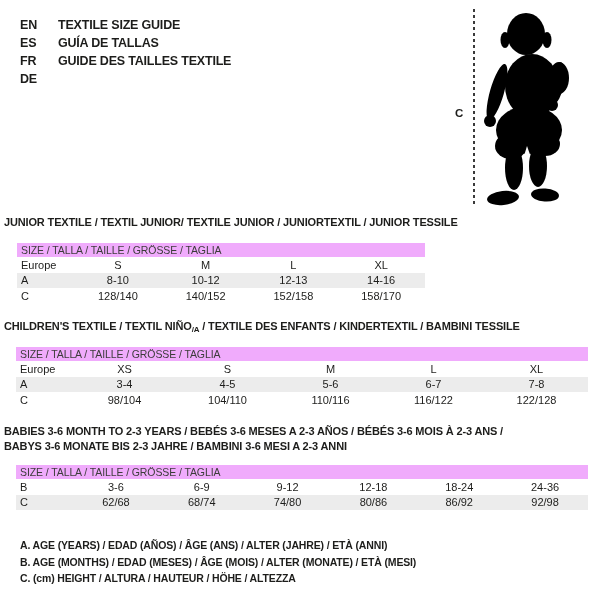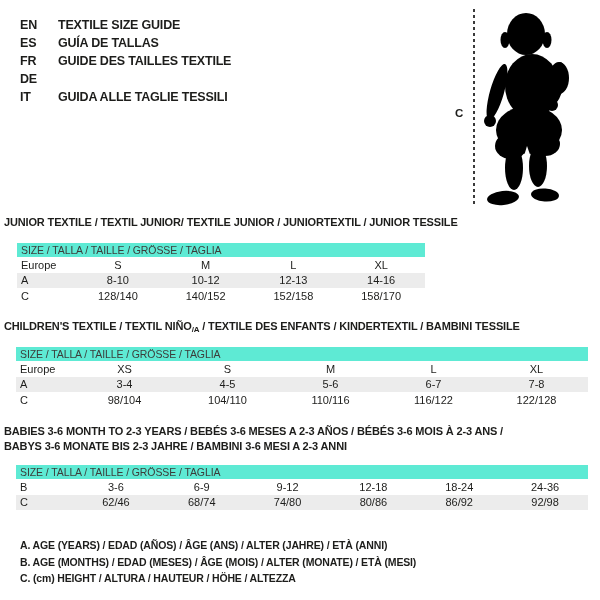--- a/index.html
+++ b/index.html
@@ -20,21 +20,21 @@
   .sec-title{position:absolute;left:4px;font-weight:bold;font-size:11px;letter-spacing:-0.15px;white-space:nowrap;}
   .t-sub{font-size:8px;vertical-align:-2px;}
   #sec1-title{top:216px;}
   #sec2-title{top:320px;}
   #sec3-title{top:424px;line-height:14.5px;}
   
   .tbl{position:absolute;}
   #tbl1{top:243px;left:17px;width:408px;}
   #tbl2{top:347px;left:16px;width:572px;}
   #tbl3{top:465px;left:16px;width:572px;}
-  .band{height:14px;display:flex;align-items:center;background:#5eead4;color:#3c3c3a;
+  .band{height:14px;display:flex;align-items:center;background:#f0abfc;color:#3c3c3a;
     font-size:10.5px;padding-left:4px;letter-spacing:-0.1px;}
   .trow{display:flex;align-items:center;height:15.5px;font-size:11px;}
   .trow.alt{background:#ececec;}
   .lbl{width:53px;padding-left:4px;}
   .cell{flex:1;text-align:center;}
   
   .notes{position:absolute;left:20px;top:537px;font-weight:bold;font-size:10.5px;line-height:16.5px;letter-spacing:-0.15px;}
 </style>
 </head>
 <body>
@@ -49,24 +49,20 @@
     <div class="lang-row">
       <span class="lang-code">ES</span>
       <span class="lang-label">GUÍA DE TALLAS</span>
     </div>
     <div class="lang-row">
       <span class="lang-code">FR</span>
       <span class="lang-label">GUIDE DES TAILLES TEXTILE</span>
     </div>
     <div class="lang-row">
       <span class="lang-code">DE</span>
-    </div>
-    <div class="lang-row">
-      <span class="lang-code">IT</span>
-      <span class="lang-label">GUIDA ALLE TAGLIE TESSILI</span>
     </div>
   </div>
 
   <div class="dash-line"></div>
   <div class="figure-label">C</div>
   <svg class="baby-svg" width="96" height="200" viewBox="0 0 96 200">
     <g fill="#000000">
 
       <ellipse cx="51" cy="78" rx="27" ry="32"></ellipse>
       <ellipse cx="78" cy="70" rx="10" ry="16"></ellipse>
@@ -160,21 +156,21 @@
       <span class="lbl">B</span>
       <span class="cell">3-6</span>
       <span class="cell">6-9</span>
       <span class="cell">9-12</span>
       <span class="cell">12-18</span>
       <span class="cell">18-24</span>
       <span class="cell">24-36</span>
     </div>
     <div class="trow alt">
       <span class="lbl">C</span>
-      <span class="cell">62/46</span>
+      <span class="cell">62/68</span>
       <span class="cell">68/74</span>
       <span class="cell">74/80</span>
       <span class="cell">80/86</span>
       <span class="cell">86/92</span>
       <span class="cell">92/98</span>
     </div>
   </div>
 
   <div class="notes">
     <div>A. AGE (YEARS) / EDAD (AÑOS) / ÂGE (ANS) / ALTER (JAHRE) / ETÀ (ANNI)</div>

